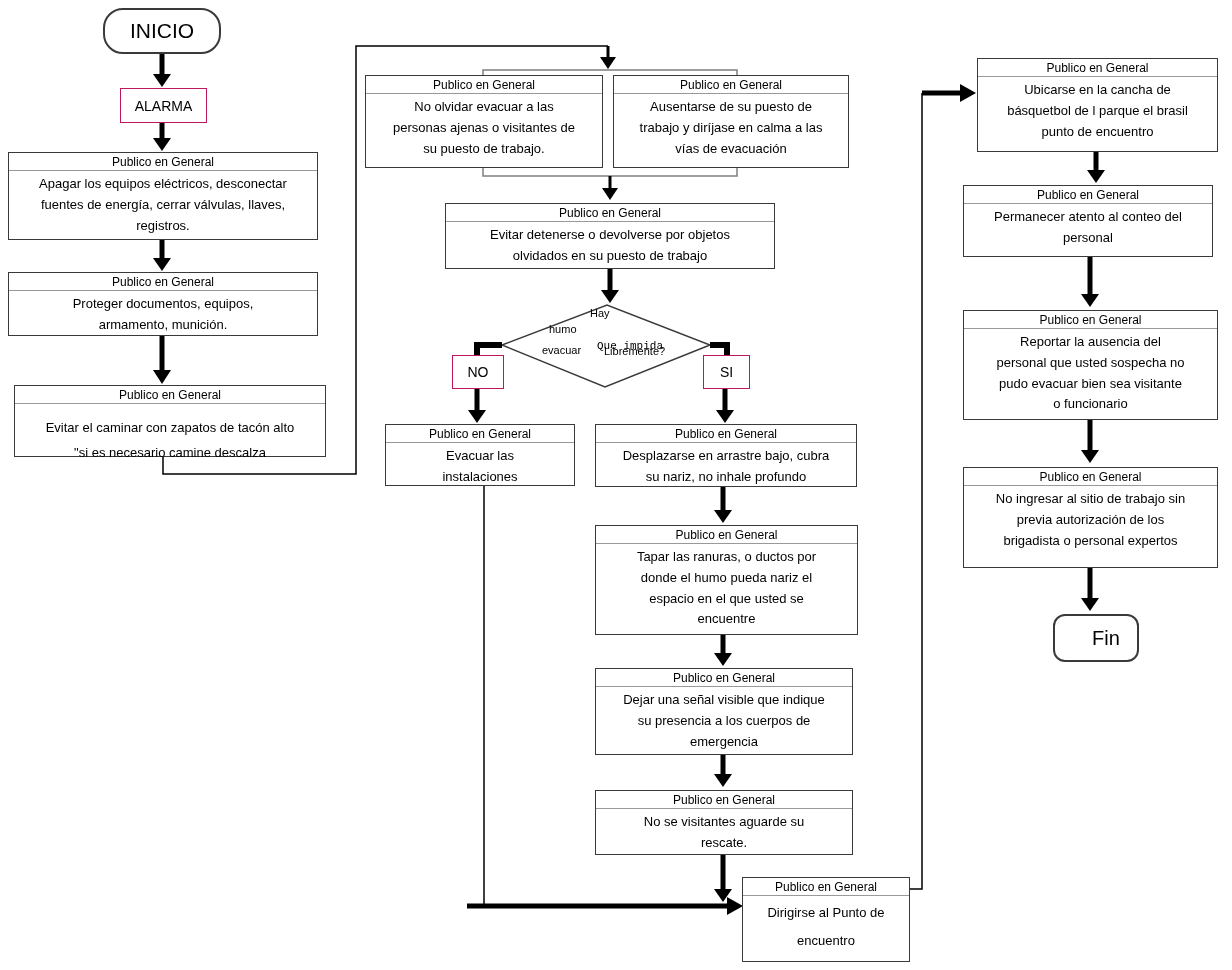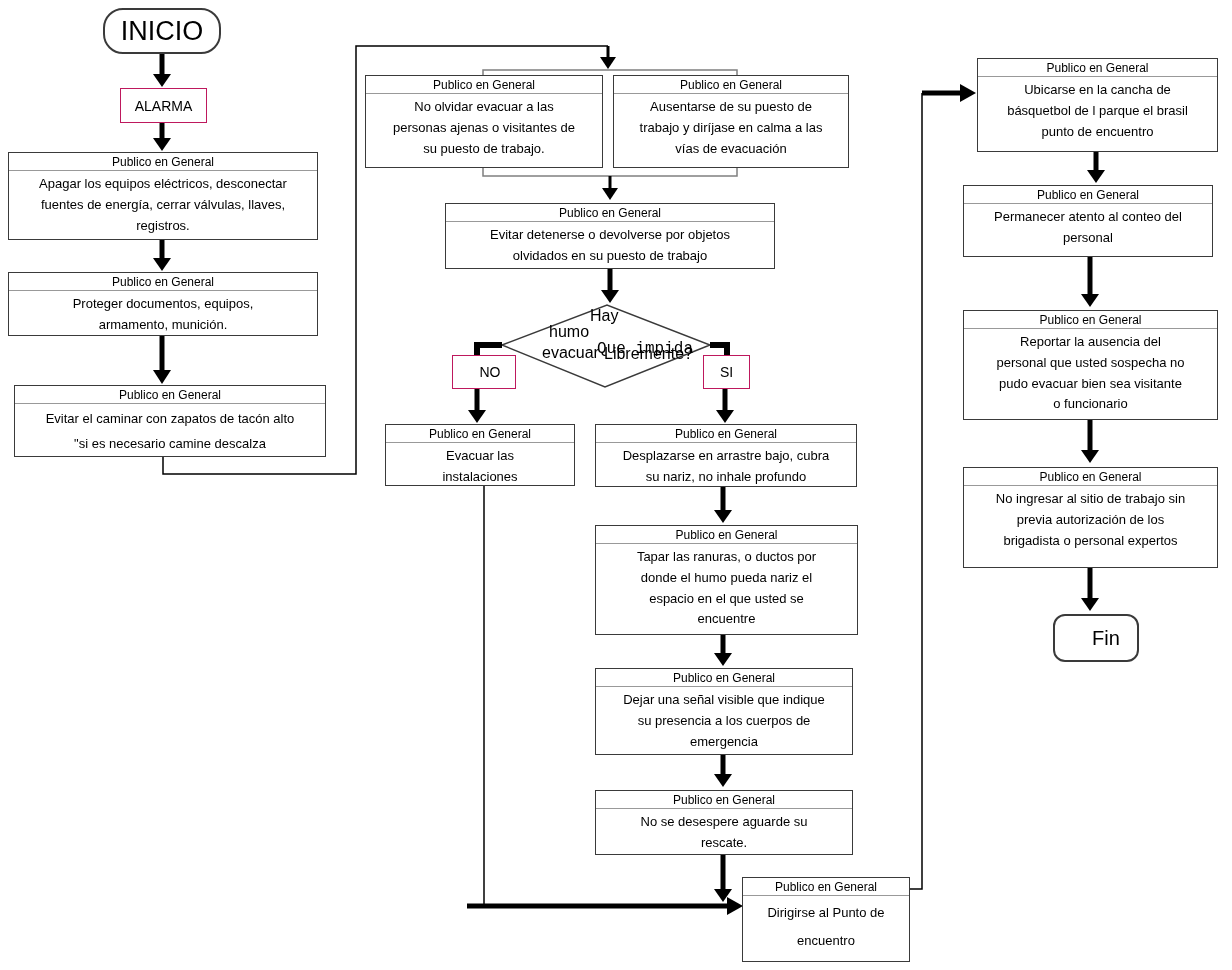--- a/index.html
+++ b/index.html
@@ -10,21 +10,21 @@
     font-family:"Liberation Sans", sans-serif;
     color:#000;
     overflow:hidden;
   }
   svg.connectors{position:absolute;left:0;top:0;pointer-events:none;}
   .term{
     position:absolute;
     border:2px solid #3a3a3a;border-radius:20px;
     background:#fff;
     display:flex;align-items:center;justify-content:center;
-    font-size:27px;
+    font-size:21px;
   }
   .sbox{
     position:absolute;
     border:1px solid #be185d;
     background:#fff;
     display:flex;align-items:center;justify-content:center;
     font-size:14px;text-align:center;
   }
   .pbox{
     position:absolute;
@@ -42,21 +42,21 @@
   }
   .pb{
     text-align:center;
     font-size:13px;
     line-height:1.6;
     padding:3px 4px;
     white-space:pre-line;
   }
   .dlabel{
     position:absolute;
-    font-size:16px;
+    font-size:11px;
     white-space:nowrap;
   }
 </style>
 </head>
 <body>
 
 <div id="canvas">
 
   <svg class="connectors" width="1232" height="970">
 
@@ -170,21 +170,21 @@
   </div>
 
   <div class="pbox" style="left:8px;top:272px;width:310px;height:64px;">
     <div class="ph">Publico en General</div>
     <div class="pb">Proteger documentos, equipos,
 armamento, munición.</div>
   </div>
 
   <div class="pbox" style="left:14px;top:385px;width:312px;height:72px;">
     <div class="ph">Publico en General</div>
-    <div class="pb" style="line-height:1.9;">Evitar el  caminar con zapatos de tacón alto
+    <div class="pb" style="line-height:1.9;margin-top:9px;">Evitar el  caminar con zapatos de tacón alto
 "si es necesario camine descalza</div>
   </div>
 
   <div class="pbox" style="left:365px;top:75px;width:238px;height:93px;">
     <div class="ph">Publico en General</div>
     <div class="pb">No olvidar evacuar a las
 personas ajenas o visitantes de
 su puesto de trabajo.</div>
   </div>
 
@@ -200,21 +200,21 @@
     <div class="pb">Evitar detenerse o devolverse por objetos
 olvidados en su puesto de trabajo</div>
   </div>
 
   <div class="dlabel" style="left:590px;top:307px;">Hay</div>
   <div class="dlabel" style="left:549px;top:323px;">humo</div>
   <div class="dlabel" style="left:597px;top:340px;font-family:Liberation Mono, monospace;">Que impida</div>
   <div class="dlabel" style="left:542px;top:344px;">evacuar</div>
   <div class="dlabel" style="left:604px;top:345px;">Libremente?</div>
 
-  <div class="sbox" style="left:452px;top:355px;width:50px;height:32px;padding-left:12px;">
+  <div class="sbox" style="left:452px;top:355px;width:50px;height:32px;">
     <span>NO</span>
   </div>
   <div class="sbox" style="left:703px;top:355px;width:45px;height:32px;">
     <span>SI</span>
   </div>
 
   <div class="pbox" style="left:385px;top:424px;width:190px;height:62px;">
     <div class="ph">Publico en General</div>
     <div class="pb">Evacuar las
 instalaciones</div>
@@ -236,21 +236,21 @@
 
   <div class="pbox" style="left:595px;top:668px;width:258px;height:87px;">
     <div class="ph">Publico en General</div>
     <div class="pb">Dejar una señal visible que indique
 su presencia a los cuerpos de
 emergencia</div>
   </div>
 
   <div class="pbox" style="left:595px;top:790px;width:258px;height:65px;">
     <div class="ph">Publico en General</div>
-    <div class="pb">No se desespere aguarde su
+    <div class="pb">No se visitantes aguarde su
 rescate.</div>
   </div>
 
   <div class="pbox" style="left:742px;top:877px;width:168px;height:85px;">
     <div class="ph">Publico en General</div>
     <div class="pb" style="line-height:2.15;">Dirigirse al Punto de
 encuentro</div>
   </div>
 
   <div class="pbox" style="left:977px;top:58px;width:241px;height:94px;">

